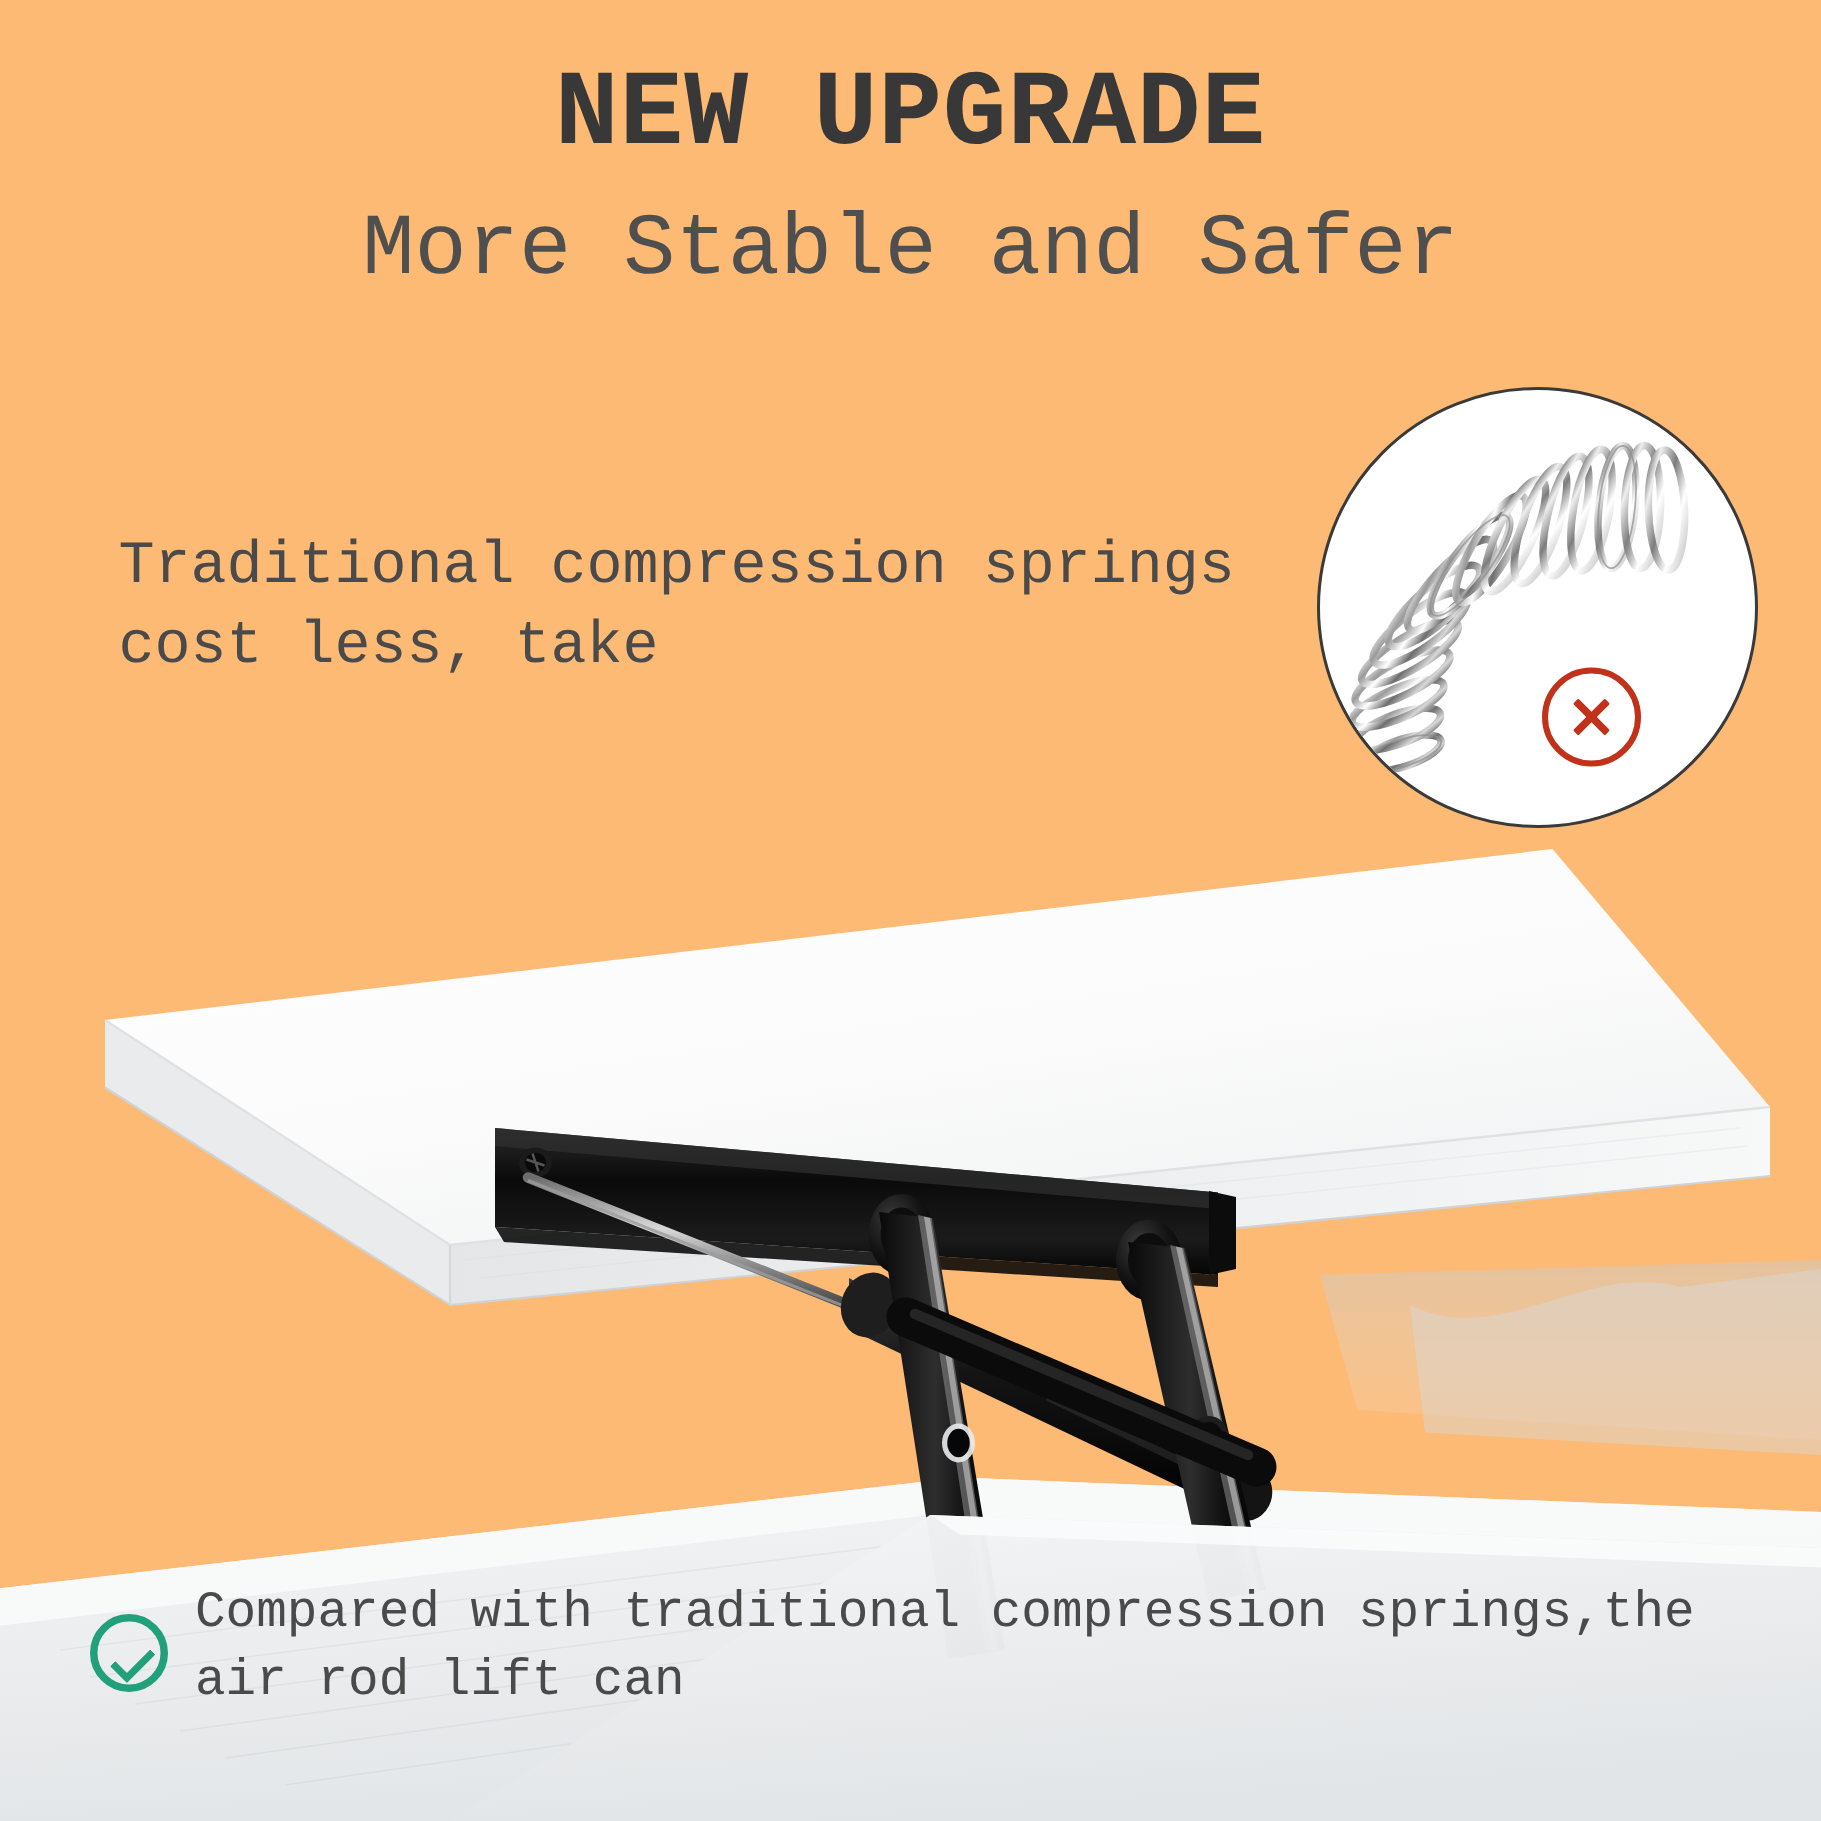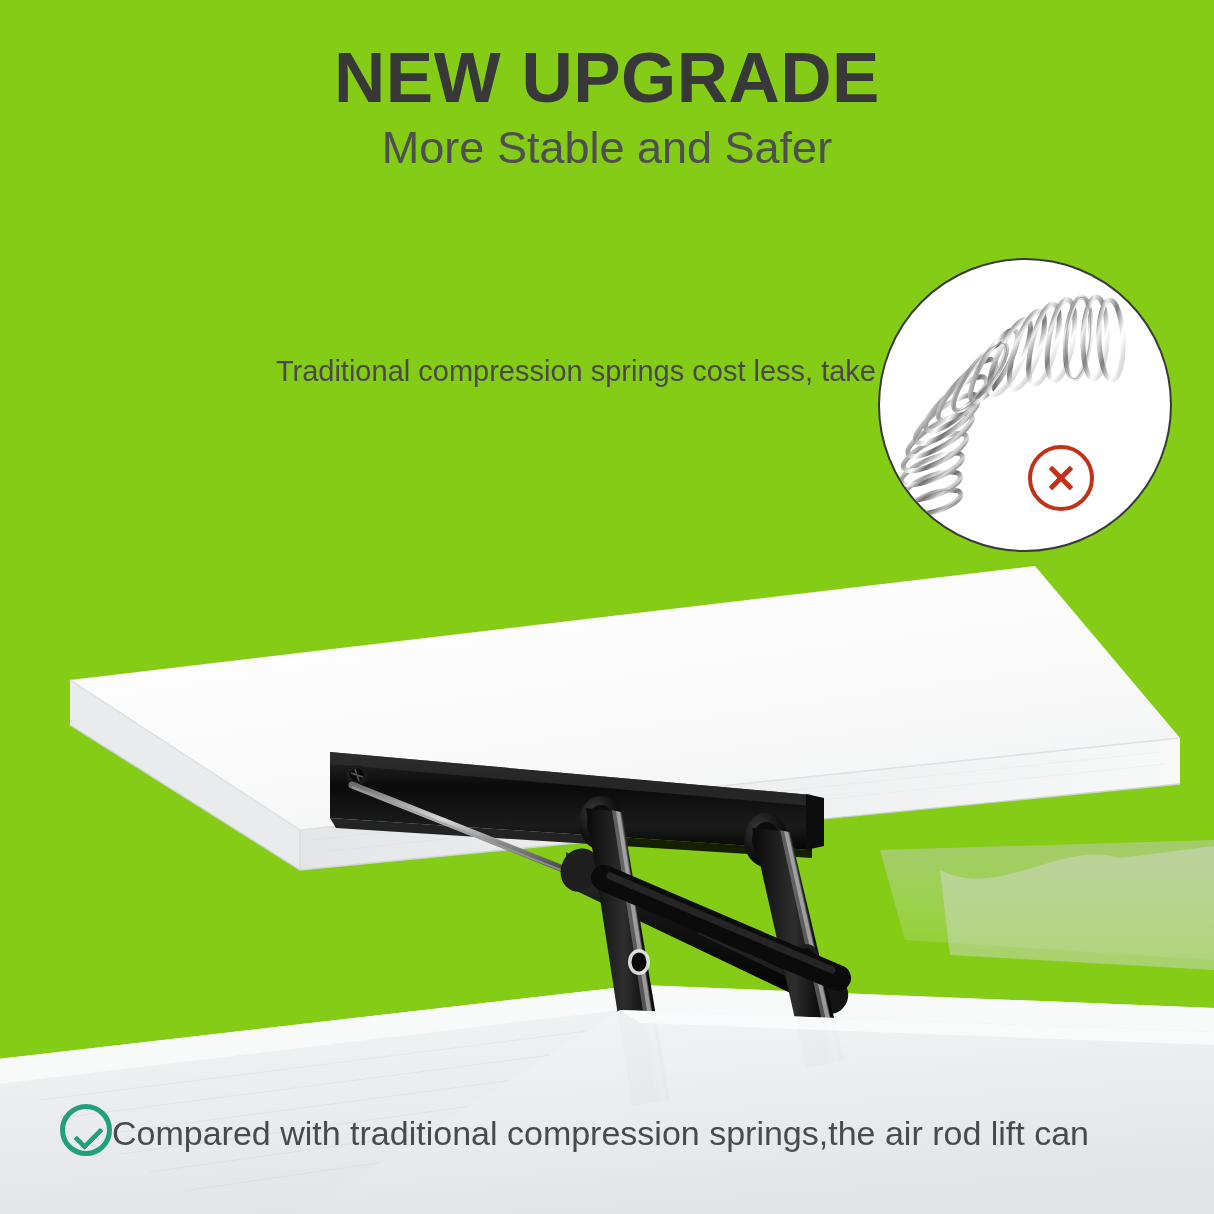--- a/index.html
+++ b/index.html
@@ -3,38 +3,38 @@
 <meta charset="utf-8">
 <style>
   html,body{margin:0;padding:0;}
   body{
     width:1214px;height:1214px;
     background:#ffffff;
     font-family:"Liberation Sans", sans-serif;
     overflow:hidden;
     position:relative;
   }
-  .page{position:absolute;inset:0;overflow:hidden;background:#84cc16;}
+  .page{position:absolute;inset:0;overflow:hidden;background:#fdba74;font-family:Liberation Mono, monospace;}
 
   
   .header{position:absolute;left:0;top:0;width:1214px;text-align:center;}
   .title{
     font-size:71px;font-weight:bold;color:#383838;
     letter-spacing:0.5px;line-height:1;margin-top:42px;
   }
   .subtitle{
-    font-size:45px;font-weight:400;color:#4f4f4f;
-    line-height:1;margin-top:12px;
+    font-size:58px;font-weight:400;color:#4f4f4f;
+    line-height:1;margin-top:26px;
   }
 
   
   .lead-text{
-    position:absolute;left:106px;top:352px;width:770px;
-    font-size:29px;color:#4a4a4a;line-height:1.33;
-    text-align:right;
+    position:absolute;left:79px;top:352px;width:770px;
+    font-size:40px;color:#4a4a4a;line-height:1.33;
+    text-align:left;
   }
   .lead-text .l2{display:block;}
 
   
   .spring-inset{
     position:absolute;left:878px;top:258px;width:290px;height:290px;
     border:2px solid #3a3a3a;border-radius:50%;
     background:#fff;overflow:hidden;
   }
   .spring-svg{position:absolute;left:0;top:0;width:290px;height:290px;}
@@ -49,22 +49,22 @@
   }
   .x-badge:before{transform:translate(-50%,-50%) rotate(45deg);}
   .x-badge:after{transform:translate(-50%,-50%) rotate(-45deg);}
 
   
   .photo{position:absolute;left:0;top:540px;width:1214px;height:674px;overflow:hidden;}
   .photo svg{position:absolute;left:0;top:0;}
 
   
   .caption{
-    position:absolute;left:60px;top:1098px;width:1120px;
-    display:flex;align-items:flex-end;
+    position:absolute;left:60px;top:1054px;width:1120px;
+    display:flex;align-items:center;gap:18px;
   }
   .check-badge{
     flex:0 0 auto;width:52px;height:52px;margin-top:6px;
     border:5px solid #22a07c;border-radius:50%;
     position:relative;box-sizing:border-box;
   }
   .check-badge:before{
     content:"";position:absolute;left:10px;top:18px;
     width:22px;height:11px;border-left:5px solid #22a07c;border-bottom:5px solid #22a07c;
     transform:rotate(-45deg);border-radius:1px;

